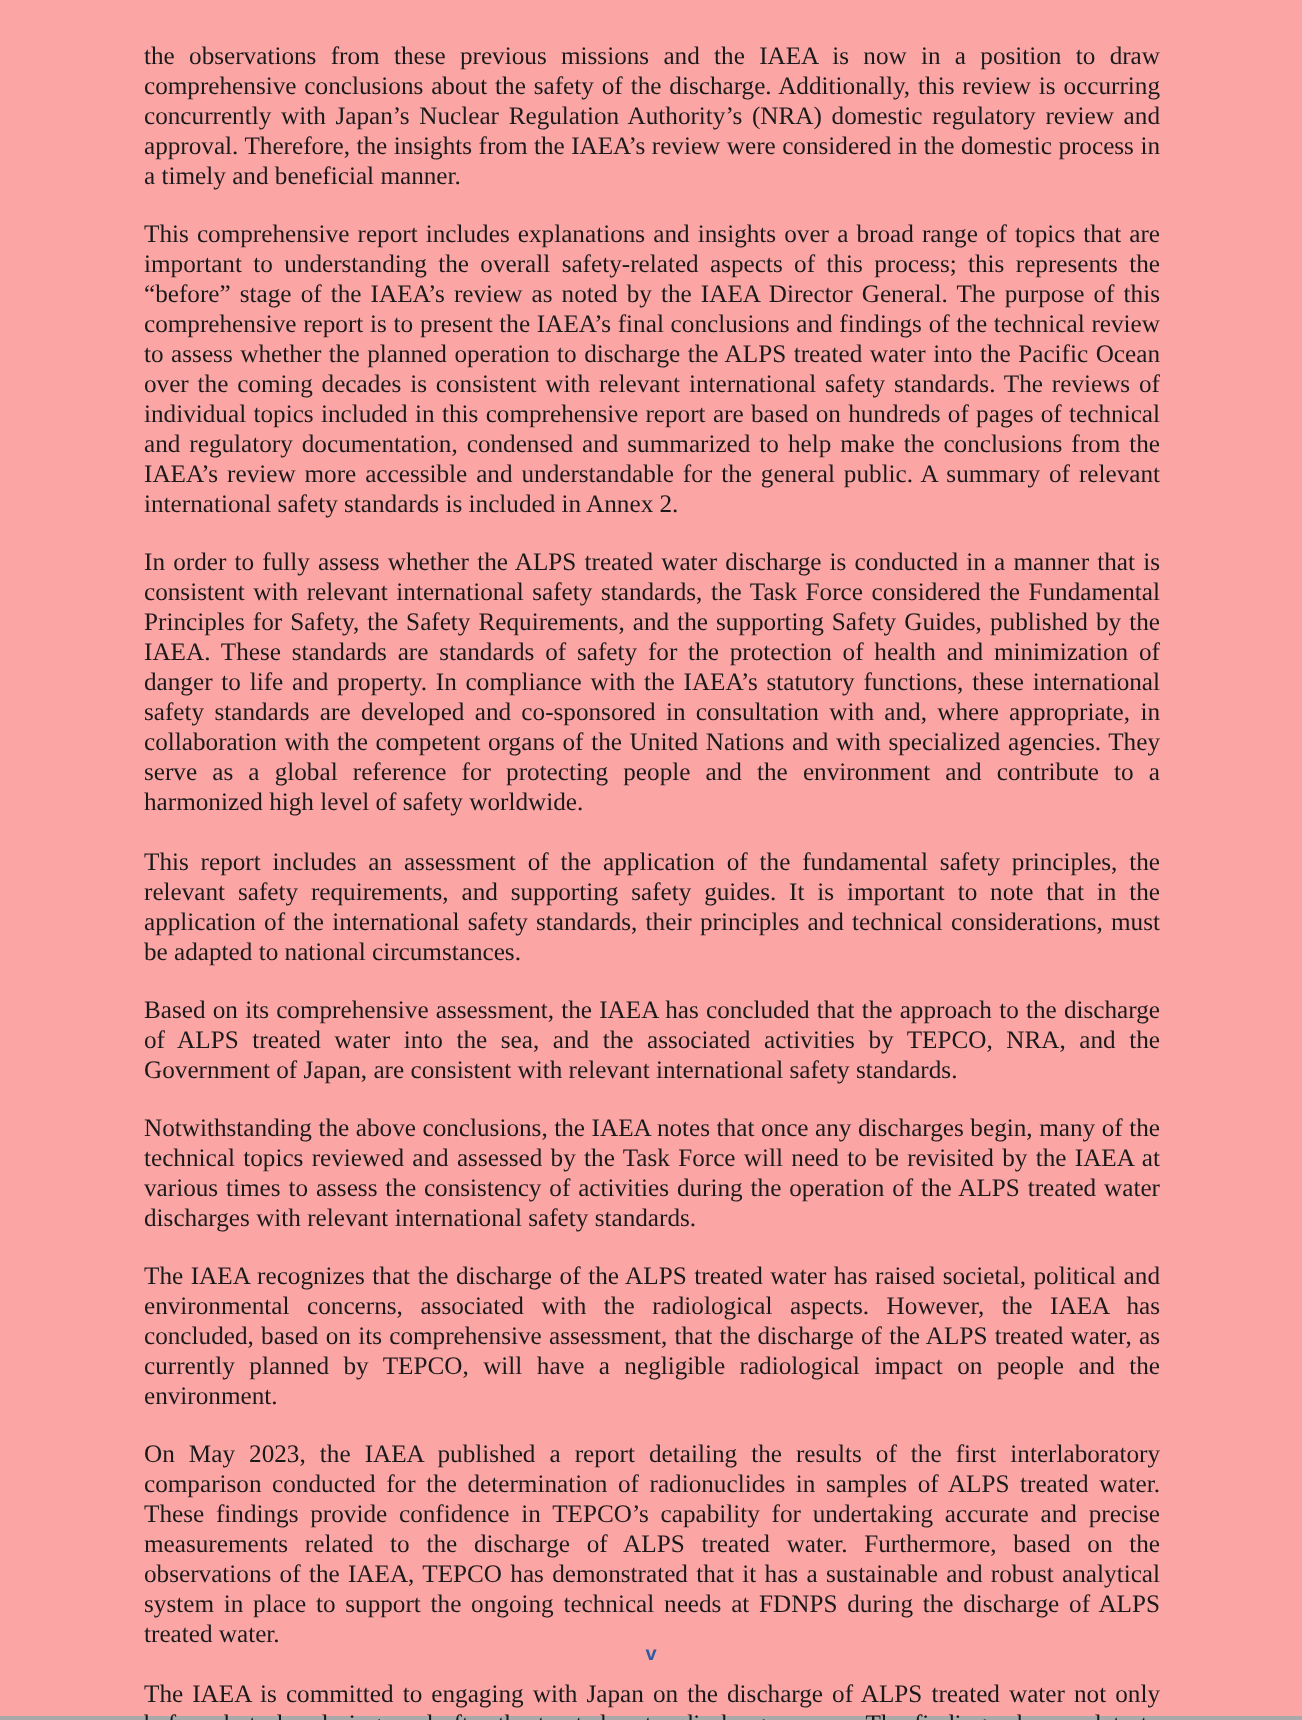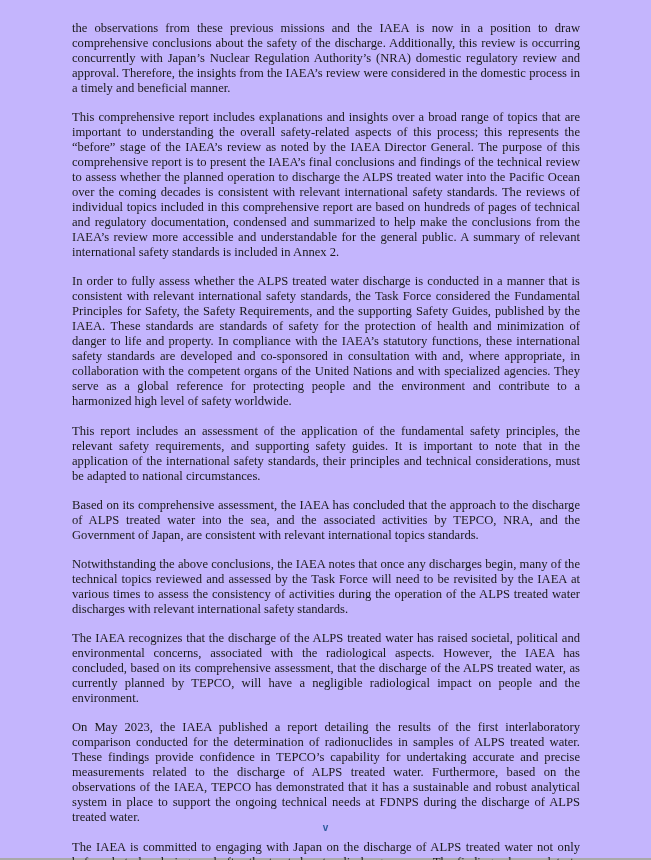--- a/index.html
+++ b/index.html
@@ -12,21 +12,21 @@
     height: 860px;
     position: relative;
     overflow: hidden;
   }
   .page {
     position: absolute;
     left: 0;
     top: 0;
     width: 651px;
     height: 858px;
-    background: #c4b5fd;
+    background: #fca5a5;
     border-bottom: 2px solid #a9a9a9;
   }
   .content {
     position: absolute;
     left: 72px;
     top: 21px;
     width: 508px;
     font-family: "Liberation Serif", serif;
     font-size: 12.6px;
     line-height: 15px;
@@ -51,20 +51,20 @@
 </style>
 </head>
 <body>
 
 <div class="page">
   <div class="content">
     <p>the observations from these previous missions and the IAEA is now in a position to draw comprehensive conclusions about the safety of the discharge. Additionally, this review is occurring concurrently with Ja­pan’s Nuclear Regulation Authority’s (NRA) domestic regulatory review and approval. Therefore, the in­sights from the IAEA’s review were considered in the domestic process in a timely and beneficial manner.</p>
     <p>This comprehensive report includes explanations and insights over a broad range of topics that are import­ant to understanding the overall safety-related aspects of this process; this represents the “before” stage of the IAEA’s review as noted by the IAEA Director General. The purpose of this comprehensive report is to present the IAEA’s final conclusions and findings of the technical review to assess whether the planned operation to discharge the ALPS treated water into the Pacific Ocean over the coming decades is consis­tent with relevant international safety standards. The reviews of individual topics included in this compre­hensive report are based on hundreds of pages of technical and regulatory documentation, condensed and summarized to help make the conclusions from the IAEA’s review more accessible and understandable for the general public. A summary of relevant international safety standards is included in Annex 2.</p>
     <p>In order to fully assess whether the ALPS treated water discharge is conducted in a manner that is consis­tent with relevant international safety standards, the Task Force considered the Fundamental Principles for Safety, the Safety Requirements, and the supporting Safety Guides, published by the IAEA. These stan­dards are standards of safety for the protection of health and minimization of danger to life and property. In compliance with the IAEA’s statutory functions, these international safety standards are developed and co-sponsored in consultation with and, where appropriate, in collaboration with the competent organs of the United Nations and with specialized agencies. They serve as a global reference for protecting people and the environment and contribute to a harmonized high level of safety worldwide.</p>
     <p>This report includes an assessment of the application of the fundamental safety principles, the relevant safety requirements, and supporting safety guides. It is important to note that in the application of the international safety standards, their principles and technical considerations, must be adapted to national circumstances.</p>
-    <p>Based on its comprehensive assessment, the IAEA has concluded that the approach to the discharge of ALPS treated water into the sea, and the associated activities by TEPCO, NRA, and the Government of Japan, are consistent with relevant international topics standards.</p>
+    <p>Based on its comprehensive assessment, the IAEA has concluded that the approach to the discharge of ALPS treated water into the sea, and the associated activities by TEPCO, NRA, and the Government of Japan, are consistent with relevant international safety standards.</p>
     <p>Notwithstanding the above conclusions, the IAEA notes that once any discharges begin, many of the technical topics reviewed and assessed by the Task Force will need to be revisited by the IAEA at various times to assess the consistency of activities during the operation of the ALPS treated water discharges with relevant international safety standards.</p>
     <p>The IAEA recognizes that the discharge of the ALPS treated water has raised societal, political and envi­ronmental concerns, associated with the radiological aspects. However, the IAEA has concluded, based on its comprehensive assessment, that the discharge of the ALPS treated water, as currently planned by TEPCO, will have a negligible radiological impact on people and the environment.</p>
     <p>On May 2023, the IAEA published a report detailing the results of the first interlaboratory comparison conducted for the determination of radionuclides in samples of ALPS treated water. These findings pro­vide confidence in TEPCO’s capability for undertaking accurate and precise measurements related to the discharge of ALPS treated water. Furthermore, based on the observations of the IAEA, TEPCO has demonstrated that it has a sustainable and robust analytical system in place to support the ongoing techni­cal needs at FDNPS during the discharge of ALPS treated water.</p>
     <p>The IAEA is committed to engaging with Japan on the discharge of ALPS treated water not only before, but also during, and after the treated water discharges occur. The findings above relate to activities the Task</p>
   </div>
   <div class="page-number">v</div>
 </div>
 
 </body></html>

